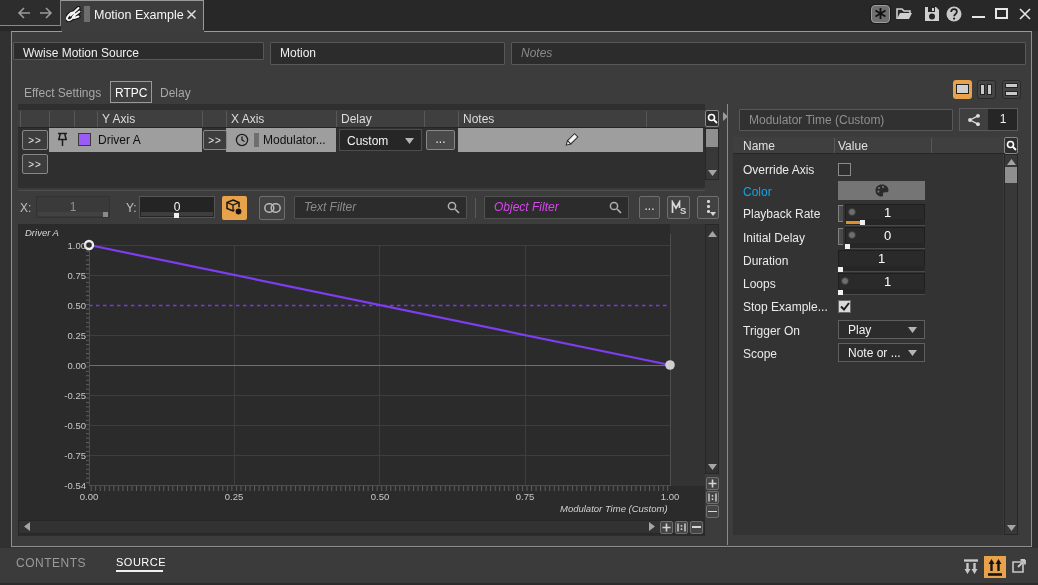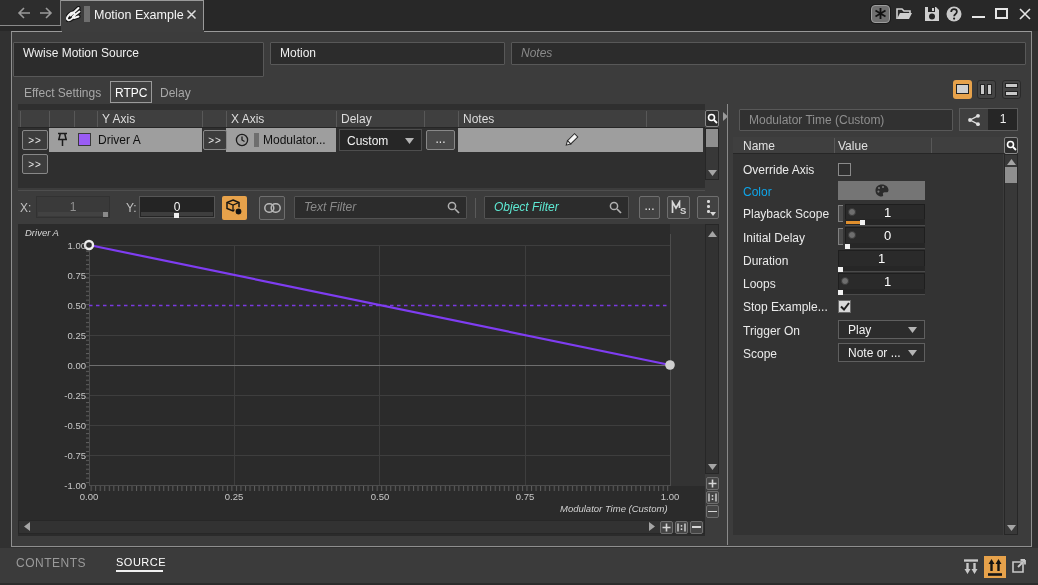--- a/index.html
+++ b/index.html
@@ -69,21 +69,21 @@
     </svg>
 <div class="a" style="left:972px;top:16px;width:13px;height:2px;background:#e6e6e6"></div>
 <div class="a" style="left:995px;top:8px;width:13px;height:11px;border:2px solid #e6e6e6"></div>
 <svg class="a" style="left:1019px;top:8px" width="12" height="12" viewBox="0 0 12 12">
       <path d="M1 1 L11 11 M11 1 L1 11" stroke="#e6e6e6" stroke-width="1.6"></path>
     </svg>
 
 <div class="a" style="left:11px;top:31px;width:1021px;height:516px;background:#3c3c3c;border:1px solid #8f8f8f;border-top-color:#9a9a9a"></div>
 <div class="a" style="left:62px;top:30px;width:142px;height:2px;background:#3d3d3d"></div>
 
-<div class="a fld" style="left:13px;top:42px;width:251px;height:35px">Wwise Motion Source</div>
+<div class="a fld" style="left:13px;top:42px;width:251px;height:18px">Wwise Motion Source</div>
 <div class="a fld" style="left:270px;top:42px;width:235px;height:23px">Motion</div>
 <div class="a fld" style="left:511px;top:42px;width:515px;height:23px;color:#8a8a8a;font-style:italic">Notes</div>
 
 <div class="a" style="left:24px;top:86px;color:#a8a8a8">Effect Settings</div>
 <div class="a" style="left:110px;top:81px;width:42px;height:22px;border:1px solid #9a9a9a;background:#404040"></div>
 <div class="a" style="left:115px;top:86px;color:#fff">RTPC</div>
 <div class="a" style="left:160px;top:86px;color:#a8a8a8">Delay</div>
 
 <div class="a" style="left:953px;top:80px;width:19px;height:19px;background:#e7a24b;border-radius:3px"></div>
 <div class="a" style="left:956px;top:84px;width:13px;height:10px;background:#d0d0d0;border:1px solid #232323"></div>
@@ -176,21 +176,21 @@
 <svg class="a" style="left:264px;top:203px" width="17" height="10" viewBox="0 0 17 10">
       <rect x="0.8" y="0.8" width="9" height="8.4" rx="4.2" fill="none" stroke="#b8b8b8" stroke-width="1.5"></rect>
       <rect x="7.2" y="0.8" width="9" height="8.4" rx="4.2" fill="none" stroke="#b8b8b8" stroke-width="1.5"></rect>
     </svg>
 <div class="a fld" style="left:294px;top:196px;width:173px;height:23px;color:#8a8a8a;font-style:italic;border-color:#525252">Text Filter</div>
 <svg class="a" style="left:447px;top:201px" width="13" height="13" viewBox="0 0 13 13">
       <circle cx="5" cy="5" r="3.6" fill="none" stroke="#b0b0b0" stroke-width="1.5"></circle>
       <path d="M8 8 L12 12" stroke="#b0b0b0" stroke-width="1.7"></path>
     </svg>
 <div class="a" style="left:475px;top:198px;width:1px;height:20px;background:#5a5a5a"></div>
-<div class="a fld" style="left:484px;top:196px;width:145px;height:23px;color:#5eead4;font-style:italic;border-color:#525252">Object Filter</div>
+<div class="a fld" style="left:484px;top:196px;width:145px;height:23px;color:#d946ef;font-style:italic;border-color:#525252">Object Filter</div>
 <svg class="a" style="left:609px;top:201px" width="13" height="13" viewBox="0 0 13 13">
       <circle cx="5" cy="5" r="3.6" fill="none" stroke="#b0b0b0" stroke-width="1.5"></circle>
       <path d="M8 8 L12 12" stroke="#b0b0b0" stroke-width="1.7"></path>
     </svg>
 <div class="a btn" style="left:639px;top:196px;width:21px;height:23px;background:#424242;border-color:#6e6e6e;line-height:18px">...</div>
 <div class="a btn" style="left:667px;top:196px;width:23px;height:23px;background:#424242;border-color:#6e6e6e"></div>
 <svg class="a" style="left:671px;top:200px" width="15" height="15" viewBox="0 0 15 15">
       <path d="M1.5 13 V2 L5 8 L8.5 2 V8" fill="none" stroke="#d8d8d8" stroke-width="1.7"></path>
       <text x="9" y="14" font-size="9.5" font-weight="bold" fill="#d8d8d8" font-family="Liberation Sans">S</text>
     </svg>
@@ -242,21 +242,21 @@
 <div class="a" style="left:25px;top:227px;font-size:9.5px;font-style:italic;color:#d8d8d8">Driver A</div>
 
 <div class="a ylb" style="top:245px">1.00</div>
 <div class="a ylb" style="top:275px">0.75</div>
 <div class="a ylb" style="top:305px">0.50</div>
 <div class="a ylb" style="top:335px">0.25</div>
 <div class="a ylb" style="top:365px">0.00</div>
 <div class="a ylb" style="top:395px">-0.25</div>
 <div class="a ylb" style="top:425px">-0.50</div>
 <div class="a ylb" style="top:455px">-0.75</div>
-<div class="a ylb" style="top:485px">-1.00</div>
+<div class="a ylb" style="top:485px">-0.54</div>
 <div class="a xlb" style="left:89px">0.00</div>
 <div class="a xlb" style="left:234px">0.25</div>
 <div class="a xlb" style="left:380px">0.50</div>
 <div class="a xlb" style="left:525px">0.75</div>
 <div class="a xlb" style="left:670px">1.00</div>
 <div class="a" style="left:560px;top:503px;font-size:9.5px;font-style:italic;color:#d0d0d0">Modulator Time (Custom)</div>
 
 <div class="a" style="left:705px;top:224px;width:14px;height:250px;background:#323232;border:1px solid #272727"></div>
 <svg class="a" style="left:708px;top:230px" width="9" height="8" viewBox="0 0 9 8">
       <path d="M0 7 L9 7 L4.5 1 Z" fill="#a5a5a5"></path>
@@ -326,21 +326,21 @@
 <svg class="a" style="left:1007px;top:158px" width="9" height="8" viewBox="0 0 9 8">
       <path d="M0 7 L9 7 L4.5 1 Z" fill="#a5a5a5"></path>
     </svg>
 <div class="a" style="left:1005px;top:167px;width:12px;height:16px;background:#8f8f8f"></div>
 <svg class="a" style="left:1007px;top:524px" width="9" height="8" viewBox="0 0 9 8">
       <path d="M0 1 L9 1 L4.5 7 Z" fill="#a5a5a5"></path>
     </svg>
 
 <div class="a" style="left:743px;top:163px;color:#eaeaea">Override Axis</div>
 <div class="a" style="left:743px;top:185px;color:#0ea5e9">Color</div>
-<div class="a" style="left:743px;top:207px;color:#eaeaea">Playback Scope</div>
+<div class="a" style="left:743px;top:207px;color:#eaeaea">Playback Rate</div>
 <div class="a" style="left:743px;top:231px;color:#eaeaea">Initial Delay</div>
 <div class="a" style="left:743px;top:254px;color:#eaeaea">Duration</div>
 <div class="a" style="left:743px;top:277px;color:#eaeaea">Loops</div>
 <div class="a" style="left:743px;top:300px;color:#eaeaea">Stop Example...</div>
 <div class="a" style="left:743px;top:324px;color:#eaeaea">Trigger On</div>
 <div class="a" style="left:743px;top:347px;color:#eaeaea">Scope</div>
 
 <div class="a" style="left:838px;top:163px;width:13px;height:13px;background:#2e2e2e;border:1px solid #8a8a8a"></div>
 <div class="a" style="left:838px;top:181px;width:87px;height:19px;background:#757575"></div>
 <svg class="a" style="left:875px;top:184px" width="14" height="13" viewBox="0 0 14 13">

